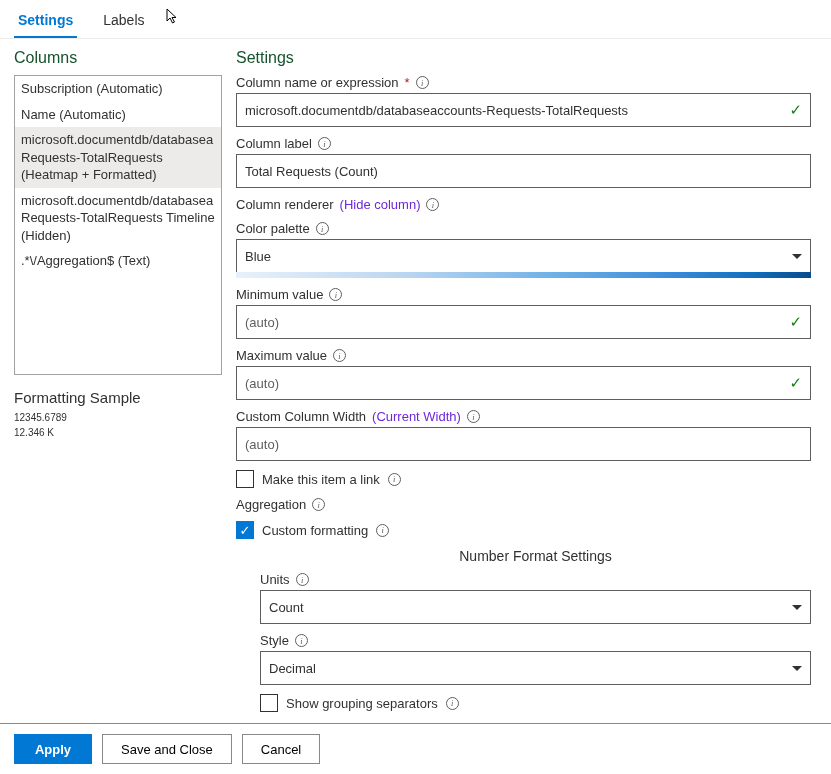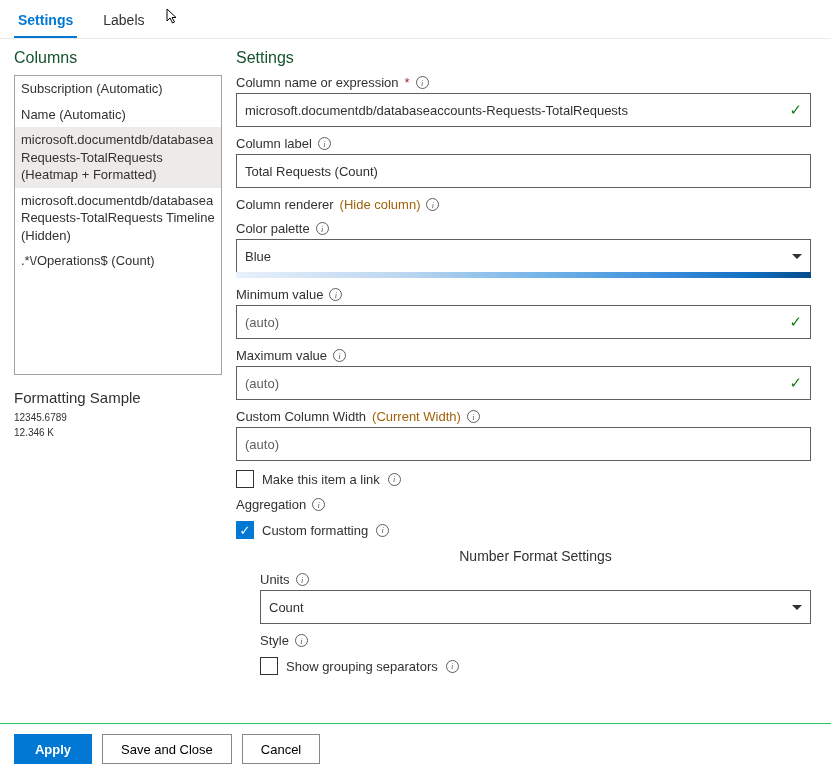--- a/index.html
+++ b/index.html
@@ -99,21 +99,21 @@
       border-radius: 50%;
       display: inline-flex;
       align-items: center;
       justify-content: center;
       font-size: 8.5px;
       color: #605e5c;
       font-style: italic;
       font-family: Georgia, serif;
       cursor: pointer;
     }
-    .link-text { color: #a16207; cursor: pointer; }
+    .link-text { color: #6d28d9; cursor: pointer; }
     .text-input, .select-input {
       width: 100%;
       height: 28px;
       border: 1px solid #605e5c;
       padding: 16px 8px;
       font-size: 13px;
       font-family: inherit;
       background: #fff;
       display: flex;
       align-items: center;
@@ -216,21 +216,21 @@
 </div>
 
 <div class="main">
   <div class="left">
     <div class="section-title">Columns</div>
     <div class="columns-list">
       <div class="col-item">Subscription (Automatic)</div>
       <div class="col-item">Name (Automatic)</div>
       <div class="col-item selected">microsoft.documentdb/databasea Requests-TotalRequests (Heatmap + Formatted)</div>
       <div class="col-item">microsoft.documentdb/databasea Requests-TotalRequests Timeline (Hidden)</div>
-      <div class="col-item">.*\/Operations$ (Count)</div>
+      <div class="col-item">.*\/Aggregation$ (Text)</div>
     </div>
     <div class="formatting-sample">
       <div class="fs-title">Formatting Sample</div>
       <div class="fs-line">12345.6789</div>
       <div class="fs-line">12.346 K</div>
     </div>
   </div>
 
   <div class="right">
     <div class="section-title">Settings</div>
@@ -341,20 +341,24 @@
           <span>Count</span>
           <span class="chevron"></span>
         </div>
       </div>
 
       <div class="field">
         <div class="field-label-row">
           <span>Style</span>
           <span class="info-icon">i</span>
         </div>
+        <div class="select-input">
+          <span>Decimal</span>
+          <span class="chevron"></span>
+        </div>
       </div>
 
       <div class="checkbox-row">
         <span class="chk"></span>
         <span>Show grouping separators</span>
         <span class="info-icon">i</span>
       </div>
 
     </div>
 

